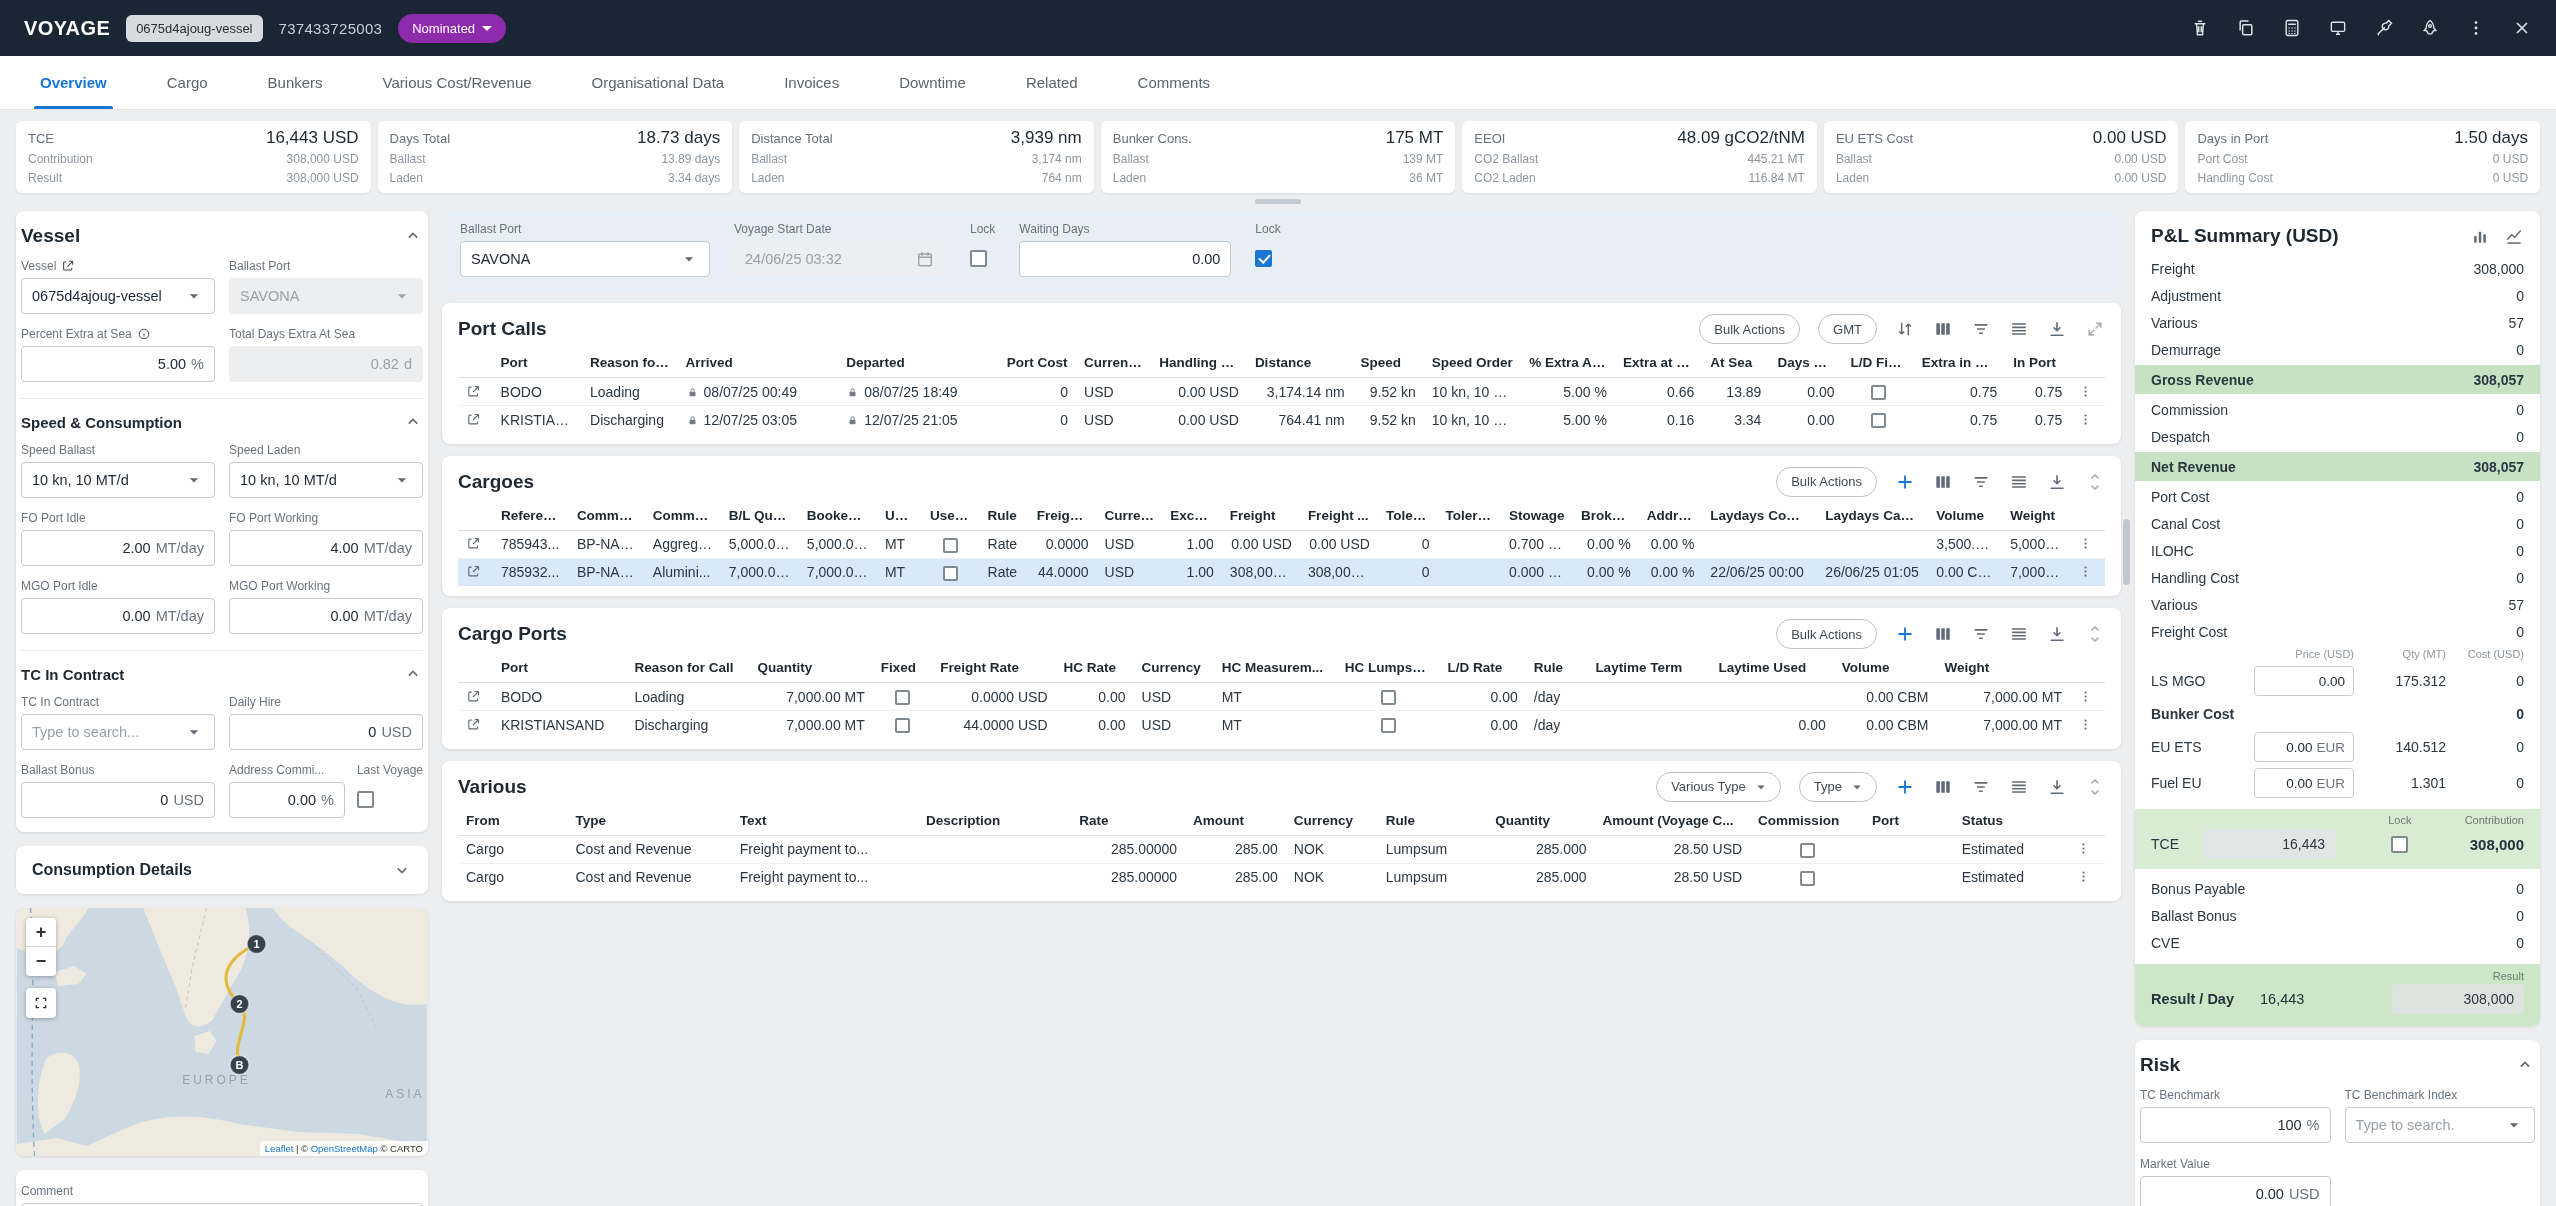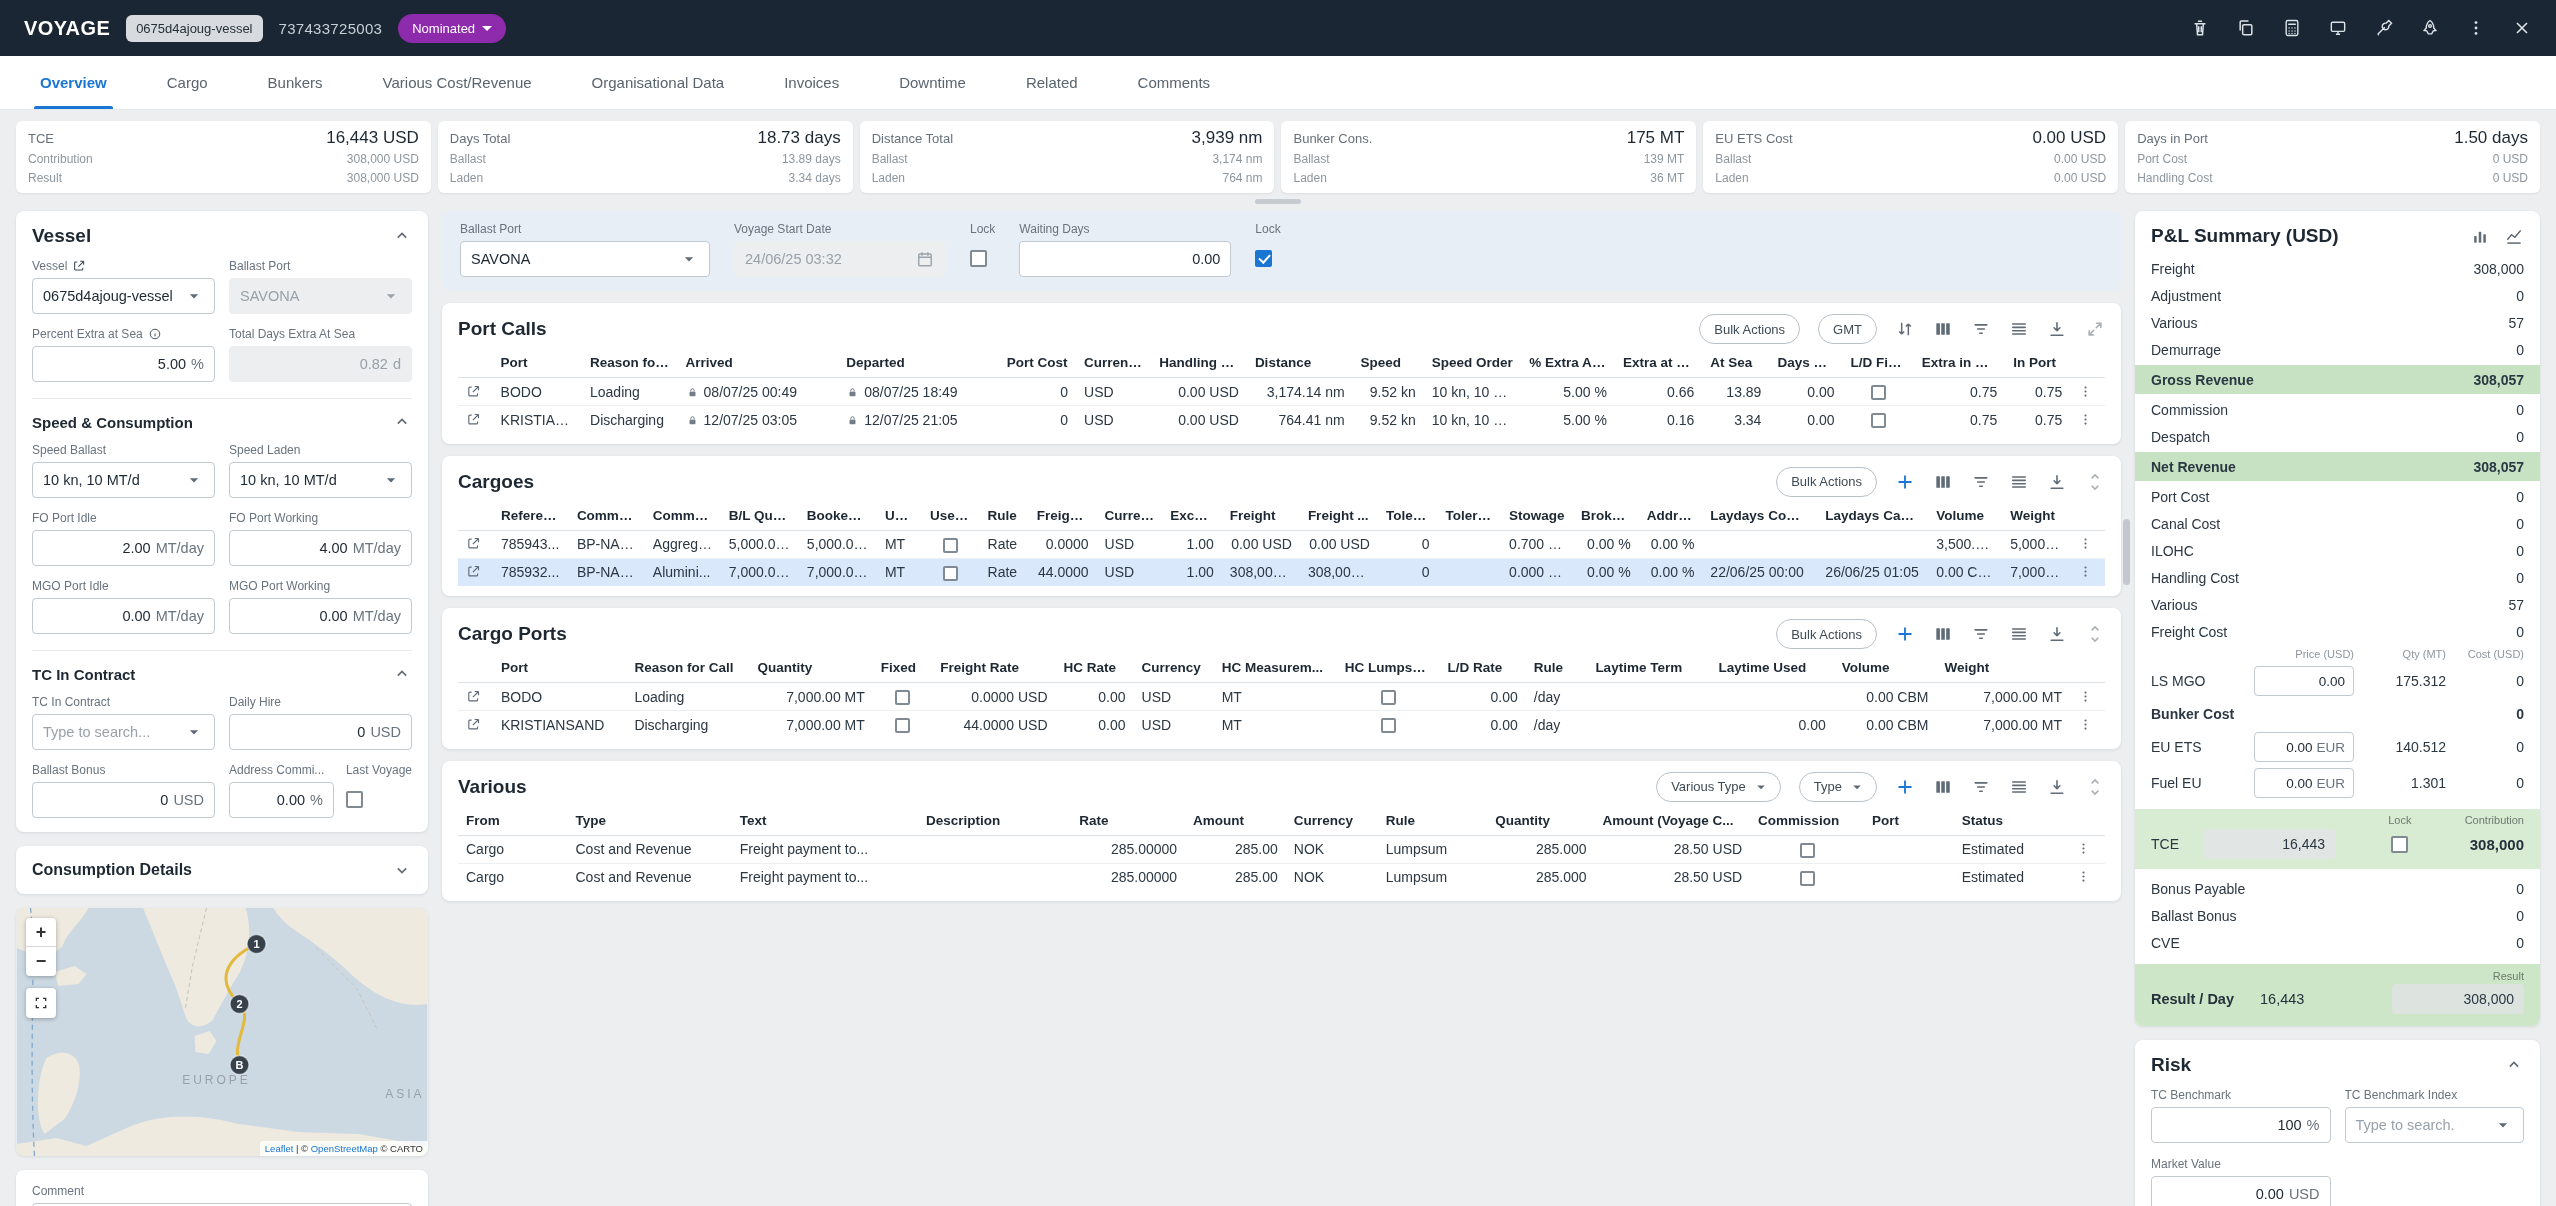--- a/index.html
+++ b/index.html
@@ -29,21 +29,21 @@
   .kpi-top{display:flex;justify-content:space-between;align-items:baseline;margin-bottom:2px}
   .kpi-label{font-size:13px;color:#66707a}
   .kpi-value{font-size:17px;font-weight:normal;color:#1d2833;white-space:nowrap}
   .kpi-sub{display:flex;justify-content:space-between;font-size:12px;color:#8d969e;line-height:1.55}
   .drag-handle{width:46px;height:5px;border-radius:3px;background:#c5cbd0;margin:3px auto 7px;cursor:row-resize}
   
   .content{display:flex;gap:14px;padding:0 16px;align-items:flex-start}
   .colL{width:412px;flex:none;display:flex;flex-direction:column;gap:14px}
   .colC{flex:1;min-width:0;display:flex;flex-direction:column;gap:12px;position:relative}
   .colR{width:405px;flex:none;display:flex;flex-direction:column;gap:14px}
-  .card{background:#fff;border-radius:8px;padding:14px 16px;box-shadow:0 1px 3px rgba(20,32,44,.10)}
+  .card{background:#fff;border-radius:8px;padding:14px 5px;box-shadow:0 1px 3px rgba(20,32,44,.10)}
   .card-head{display:flex;justify-content:space-between;align-items:center;margin-bottom:12px}
   .card-title{font-size:19px;font-weight:bold;color:#1d2833}
   .chev{color:#5f6b76;cursor:pointer}.chev svg{width:20px;height:20px}
   .vscroll{position:absolute;right:-9px;top:308px;width:7px;height:66px;border-radius:4px;background:#c2c8cd}
   
   .grid2{display:grid;grid-template-columns:1fr 1fr;gap:13px 14px}
   .f-label{font-size:12px;color:#69737d;margin-bottom:5px;display:flex;align-items:flex-start;gap:5px;
     white-space:nowrap;overflow:hidden;text-overflow:ellipsis}
   .lbl-icon{width:14px;height:14px;color:#3c4852;flex:none}.lbl-icon svg{width:14px;height:14px}
   .input{height:36px;border:1px solid #c2cad1;border-radius:4px;background:#fff;display:flex;align-items:center;
@@ -266,20 +266,34 @@
         <span>Ballast</span>
         <span>139 MT</span>
       </div>
       <div class="kpi-sub">
         <span>Laden</span>
         <span>36 MT</span>
       </div>
     </div>
     <div class="kpi-card">
       <div class="kpi-top">
+        <span class="kpi-label">EEOI</span>
+        <span class="kpi-value">48.09 gCO2/tNM</span>
+      </div>
+      <div class="kpi-sub">
+        <span>CO2 Ballast</span>
+        <span>445.21 MT</span>
+      </div>
+      <div class="kpi-sub">
+        <span>CO2 Laden</span>
+        <span>116.84 MT</span>
+      </div>
+    </div>
+    <div class="kpi-card">
+      <div class="kpi-top">
         <span class="kpi-label">EU ETS Cost</span>
         <span class="kpi-value">0.00 USD</span>
       </div>
       <div class="kpi-sub">
         <span>Ballast</span>
         <span>0.00 USD</span>
       </div>
       <div class="kpi-sub">
         <span>Laden</span>
         <span>0.00 USD</span>

